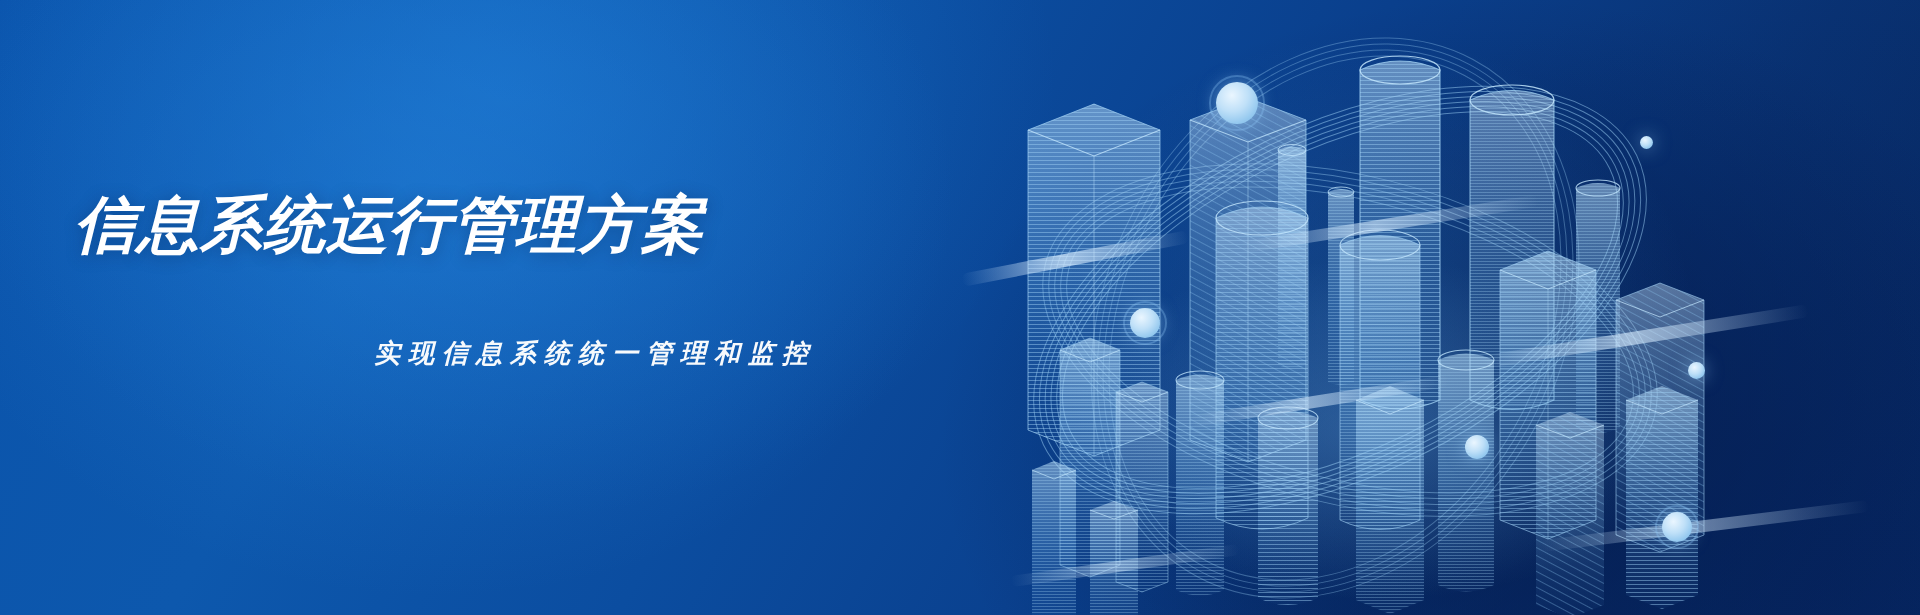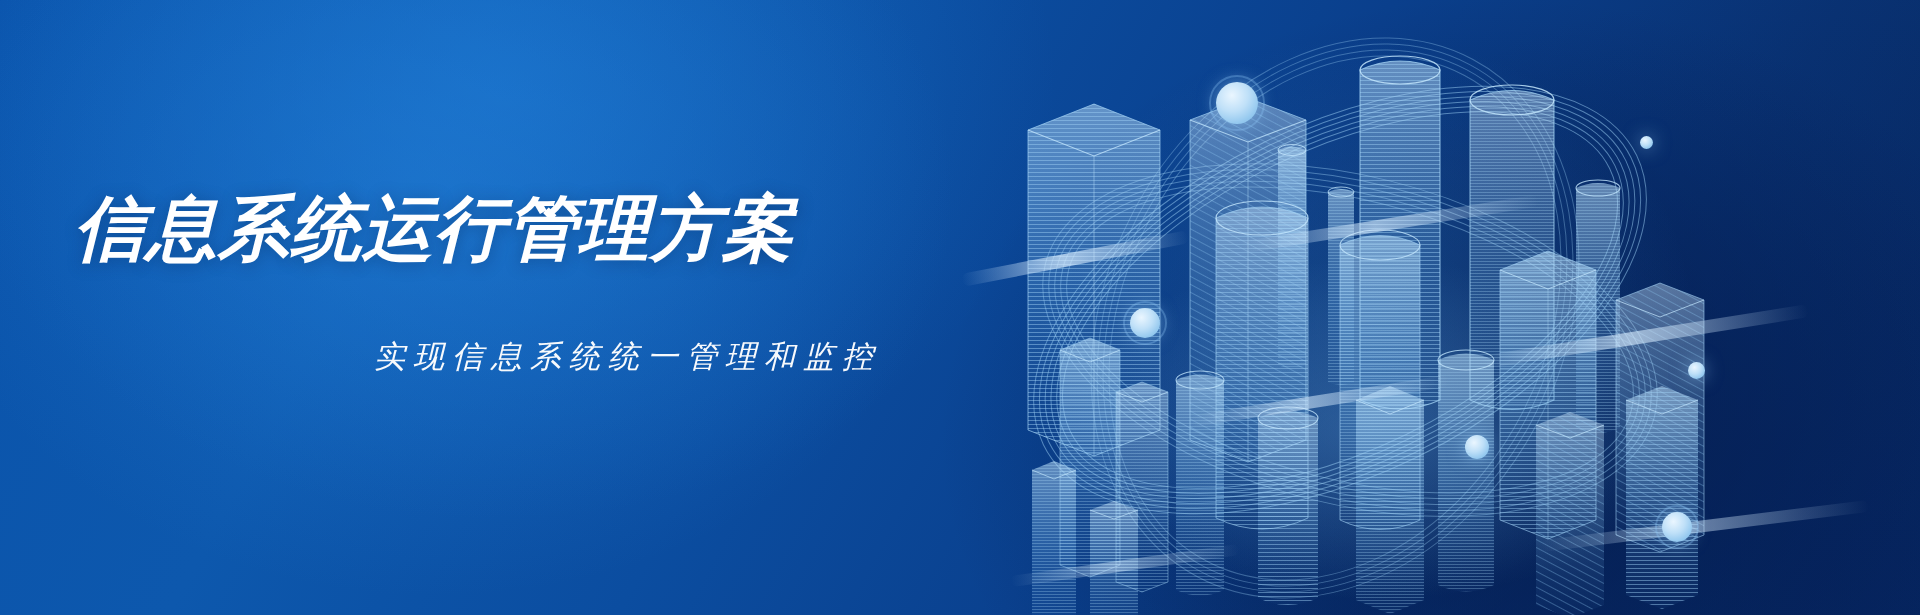--- a/index.html
+++ b/index.html
@@ -42,34 +42,34 @@
 
   
   #text-block {
     position:absolute;
     left:0; top:0;
     width:1000px; height:615px;
   }
   #title {
     position:absolute;
     left:74px; top:192px;
-    font-size:71px;
+    font-size:62px;
     font-weight:700;
     font-style:italic;
     color:#ffffff;
     letter-spacing:1px;
     line-height:1.05;
     white-space:nowrap;
     text-shadow:0 2px 16px rgba(3,28,72,.35);
   }
   #subtitle {
     position:absolute;
     left:374px; top:336px;
-    font-size:31px;
-    font-weight:400;
+    font-size:26px;
+    font-weight:700;
     font-style:italic;
     color:#ffffff;
     letter-spacing:8px;
     white-space:nowrap;
     opacity:.97;
   }
 
   
   #city-illustration {
     position:absolute;

